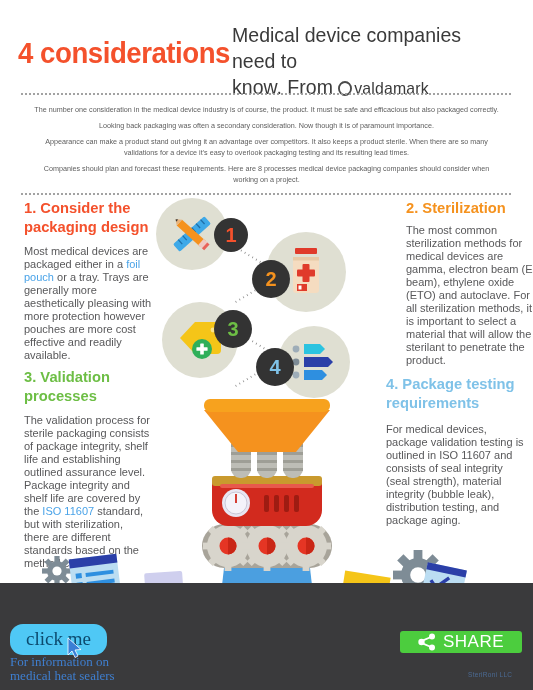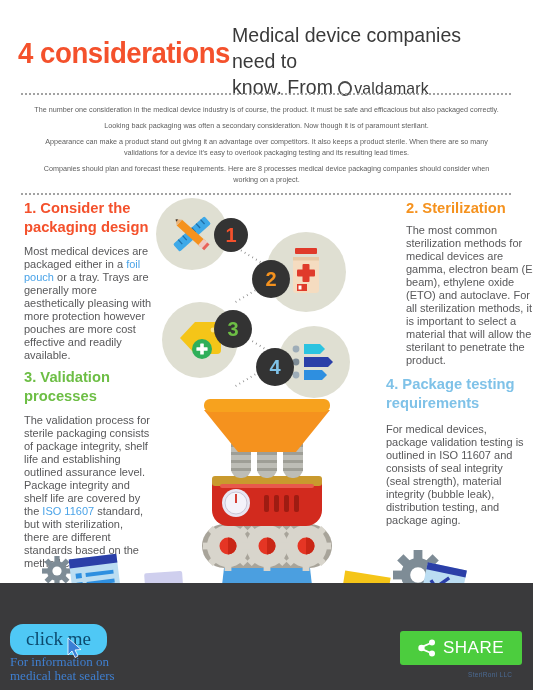--- a/index.html
+++ b/index.html
@@ -110,21 +110,21 @@
     font-size: 19px; cursor: pointer;
   }
   .cursor-arrow { position: absolute; left: 67px; top: 638px; }
   .info-text {
     position: absolute; left: 10px; top: 655px; width: 170px;
     font-family: "Liberation Serif", serif;
     font-size: 13px; line-height: 14px; color: #3f7fd0;
   }
   .share-btn {
     position: absolute; left: 400px; top: 631px;
-    width: 122px; height: 34px;
+    width: 122px; height: 22px;
     background: #4CCD3E; border: none; border-radius: 3px;
     display: flex; align-items: center; justify-content: center; gap: 7px;
     color: #ffffff; font-size: 17px; letter-spacing: .5px;
     cursor: pointer;
   }
   .credit {
     position: absolute; left: 468px; top: 671px;
     font-size: 6.5px; color: #4b6a93; letter-spacing: .3px;
   }
 </style>
@@ -142,21 +142,21 @@
         <span class="brand-ring"></span>
         <span class="brand-name">valdamark</span>
       </span>
     </div>
   </div>
 
   <div class="intro">
     <div class="dotline"></div>
     <div class="intro-text">
       <p>The number one consideration in the medical device industry is of course, the product. It must be safe and efficacious but also packaged correctly.</p>
-      <p>Looking back packaging was often a secondary consideration. Now though it is of paramount sterilant.</p>
+      <p>Looking back packaging was often a secondary consideration. Now though it is of paramount importance.</p>
       <p>Appearance can make a product stand out giving it an advantage over competitors. It also keeps a product sterile. When there are so many validations for a device it's easy to overlook packaging testing and its resulting lead times.</p>
       <p>Companies should plan and forecast these requirements. Here are 8 processes medical device packaging companies should consider when working on a project.</p>
     </div>
     <div class="dotline"></div>
   </div>
 
   <div class="sec" id="sec1">
     <h3>1. Consider the packaging design</h3>
     <p><span>Most medical devices are packaged either in a </span><span class="lnk">foil pouch</span><span> or a tray. Trays are generally more aesthetically pleasing with more protection however pouches are more cost effective and readily available.</span></p>
   </div>

